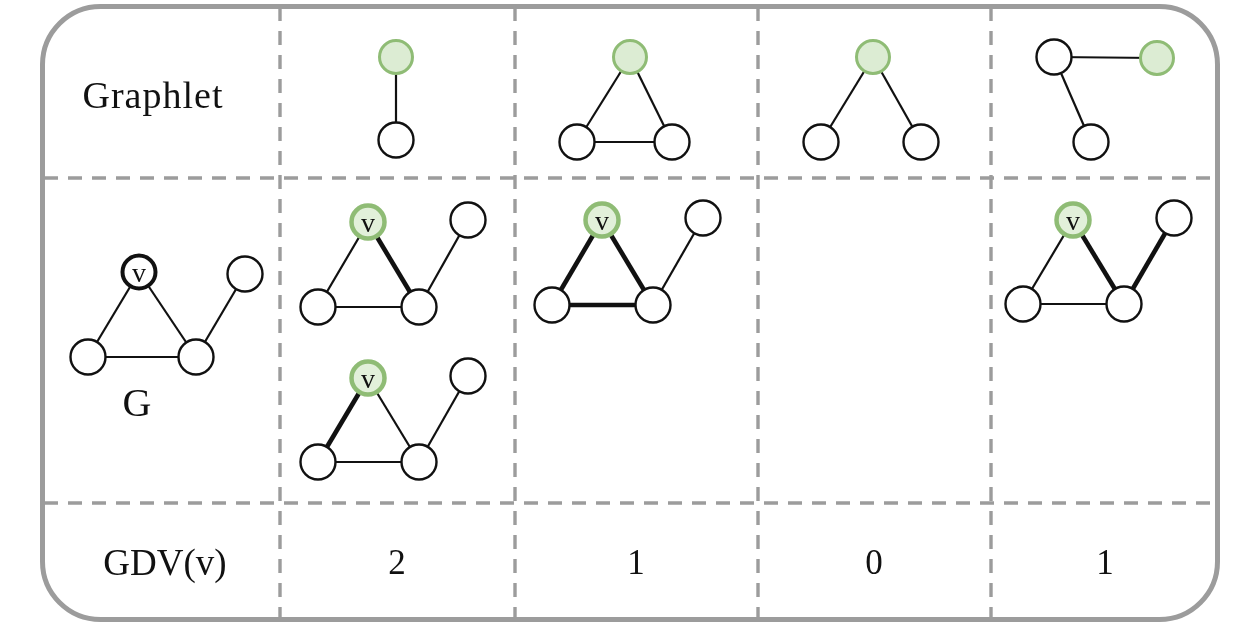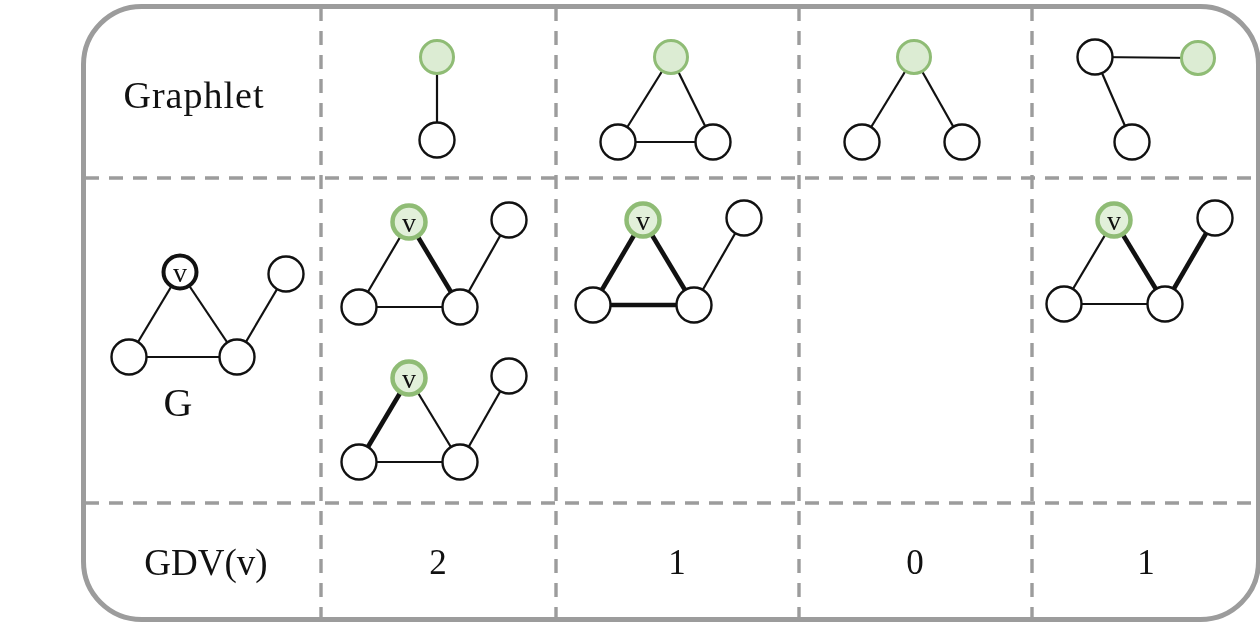--- a/index.html
+++ b/index.html
@@ -7,21 +7,20 @@
     padding: 0;
     background: #ffffff;
     width: 1260px;
     height: 628px;
     overflow: hidden;
   }
   .canvas {
     position: relative;
     width: 1016px;
     height: 628px;
-    margin-left: 41px;
   }
   svg { display: block; }
   .label {
     font-family: "Liberation Serif", "DejaVu Serif", serif;
     fill: #111111;
   }
   .header-label { font-size: 38px; letter-spacing: 1px; }
   .g-label     { font-size: 40px; }
   .gdv-label   { font-size: 37px; }
   .gdv-value   { font-size: 35px; }

